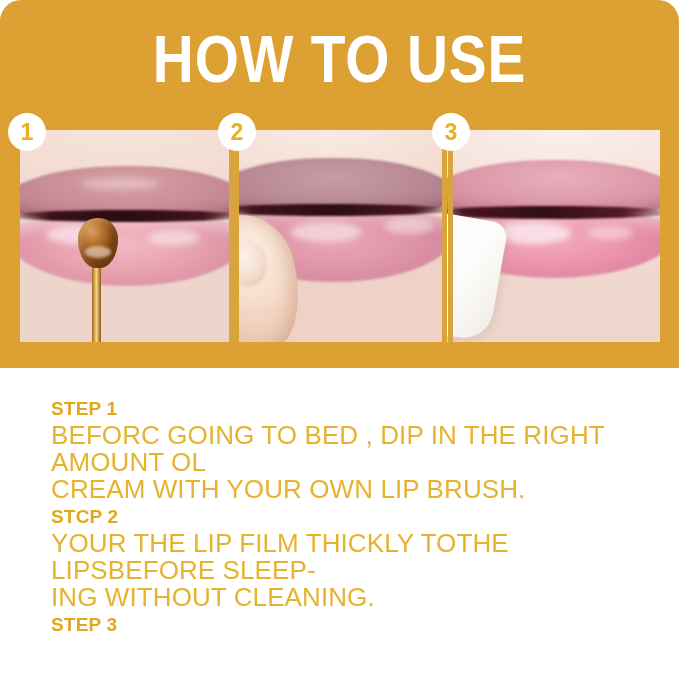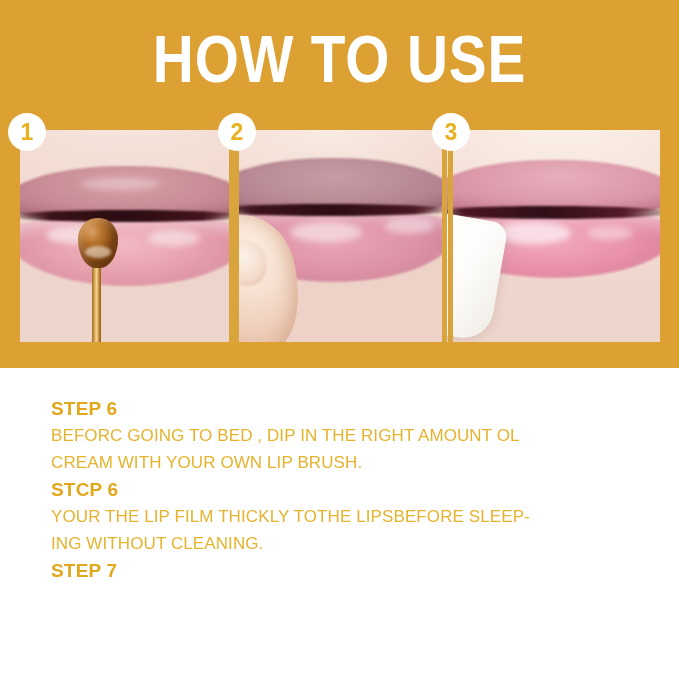--- a/index.html
+++ b/index.html
@@ -9,20 +9,21 @@
   }
   body {
     font-family: "Liberation Sans", sans-serif;
   }
   #page {
     position: relative;
     width: 679px;
     height: 679px;
     overflow: hidden;
     background: #ffffff;
+    border-radius: 21px;
   }
 
   
   .banner {
     position: absolute;
     left: 0;
     top: 0;
     width: 679px;
     height: 368px;
     background: #dda032;
@@ -271,21 +272,21 @@
   }
   .step-head {
     color: #e2a81c;
     font-weight: bold;
     font-size: 19px;
     line-height: 26px;
     letter-spacing: .2px;
   }
   .step-body {
     color: #e6b32e;
-    font-size: 17px;
+    font-size: 26px;
     line-height: 27px;
     letter-spacing: .1px;
     white-space: pre-line;
   }
   .step-block { margin-bottom: 1px; }
 </style>
 </head>
 <body>
 
 <div id="page">
@@ -337,30 +338,30 @@
   <div class="badge-stem stem-2"></div>
   <div class="badge-stem stem-3"></div>
 
   <div class="badge badge-1">1</div>
   <div class="badge badge-2">2</div>
   <div class="badge badge-3">3</div>
 
   <div class="steps">
 
     <div class="step-block">
-      <div class="step-head">STEP 6</div>
+      <div class="step-head">STEP 1</div>
       <div class="step-body">BEFORC GOING TO BED , DIP IN THE RIGHT AMOUNT OL
 CREAM WITH YOUR OWN LIP BRUSH.</div>
     </div>
 
     <div class="step-block">
-      <div class="step-head">STCP 6</div>
+      <div class="step-head">STCP 2</div>
       <div class="step-body">YOUR THE LIP FILM THICKLY TOTHE LIPSBEFORE SLEEP-
 ING WITHOUT CLEANING.</div>
     </div>
 
     <div class="step-block">
-      <div class="step-head">STEP 7</div>
+      <div class="step-head">STEP 3</div>
     </div>
 
   </div>
 
 </div>
 
 </body></html>

